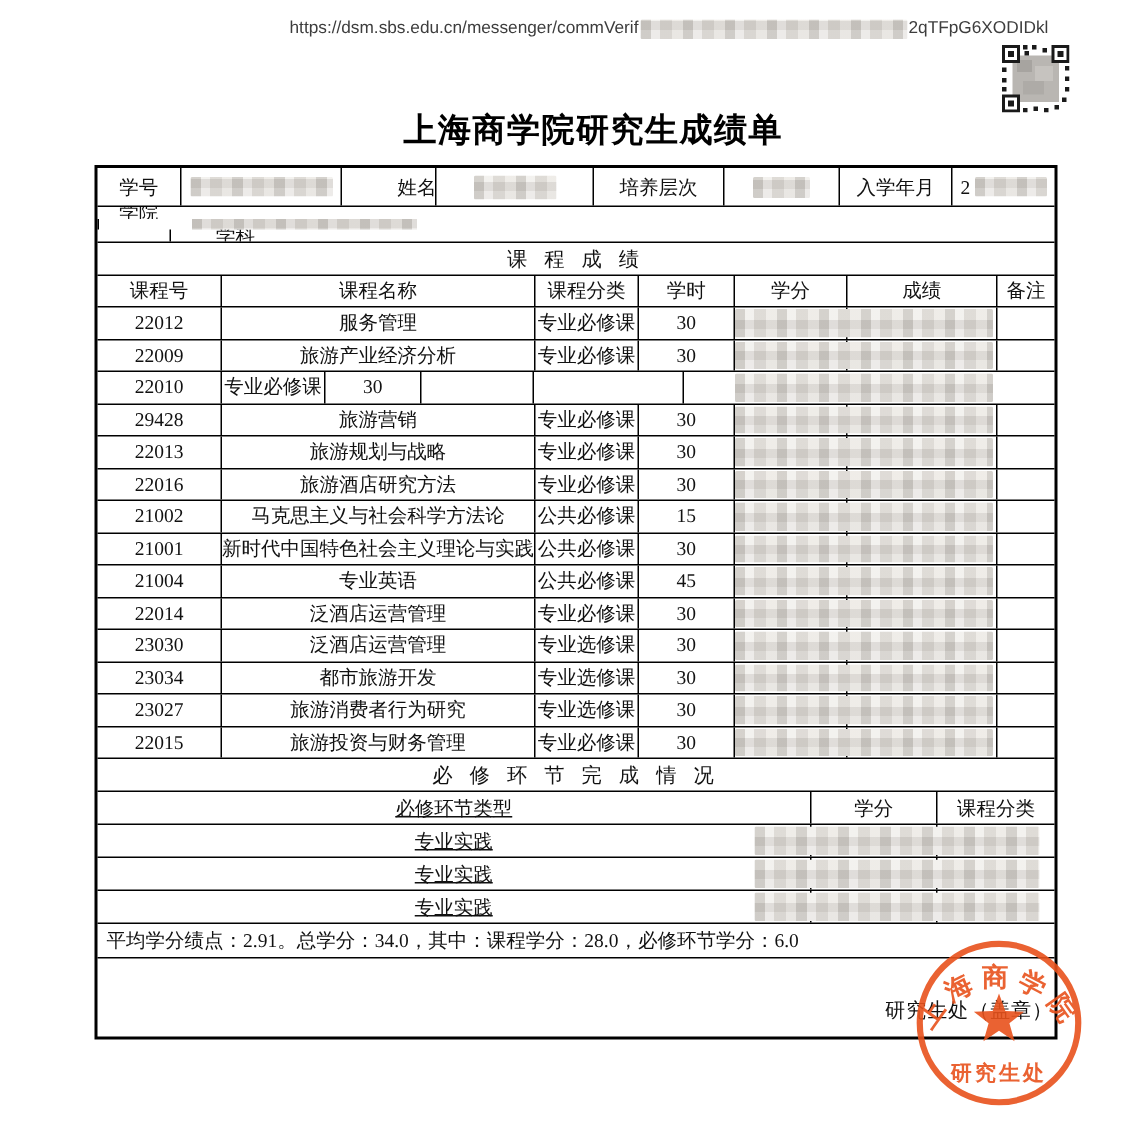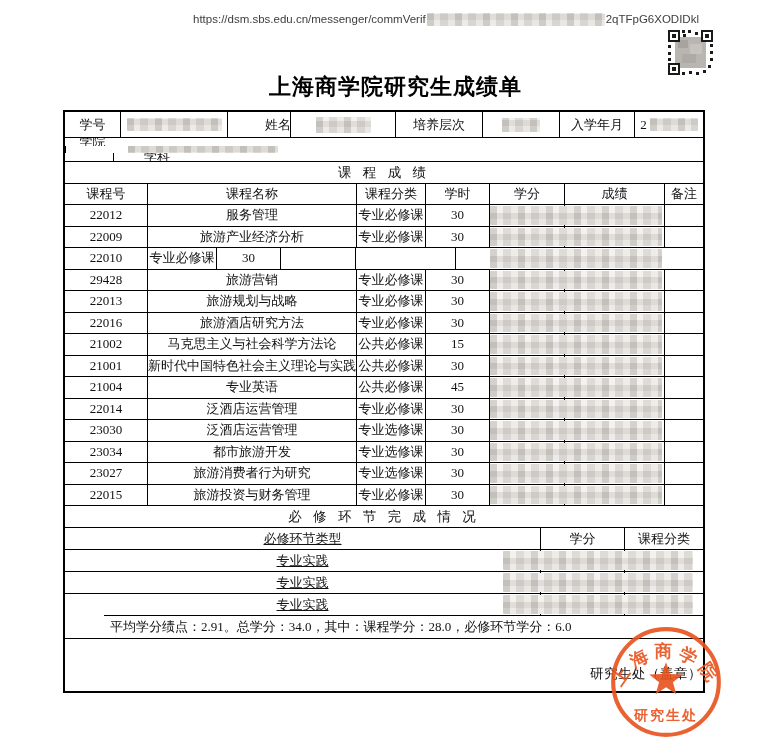--- a/index.html
+++ b/index.html
@@ -64,21 +64,21 @@
   .r-sect .cell { flex:1; letter-spacing:4px; font-size:13.5px; }
 
   .r-chead { height:21px; }
   .course-row { height:21.5px; }
   .c-code { width:82px; } .c-name { width:209px;text-align:right; } .c-cat { width:69px; }
   .c-hours { width:64px; } .c-credit { width:75px; } .c-score { width:100px; } .c-note { flex:1; }
 
   .r-phead, .p-row { height:22px; }
   .p-type { width:475px;text-decoration:underline; } .p-credit { width:84px; } .p-status { flex:1; }
 
-  .r-summary { height:23px;margin-left:39px; }
+  .r-summary { height:23px; }
   .r-summary .cell { flex:1; justify-content:flex-start; padding-left:6px; }
 
   .r-bottom { height:50px; }
   .r-bottom .cell { flex:1; }
 
   
   .redact-id        { width:95px;  height:13px; }
   .redact-name      { width:55px;  height:16px; }
   .redact-level     { width:38px;  height:14px; }
   .redact-enroll    { width:48px;  height:13px; margin-left:3px; }

